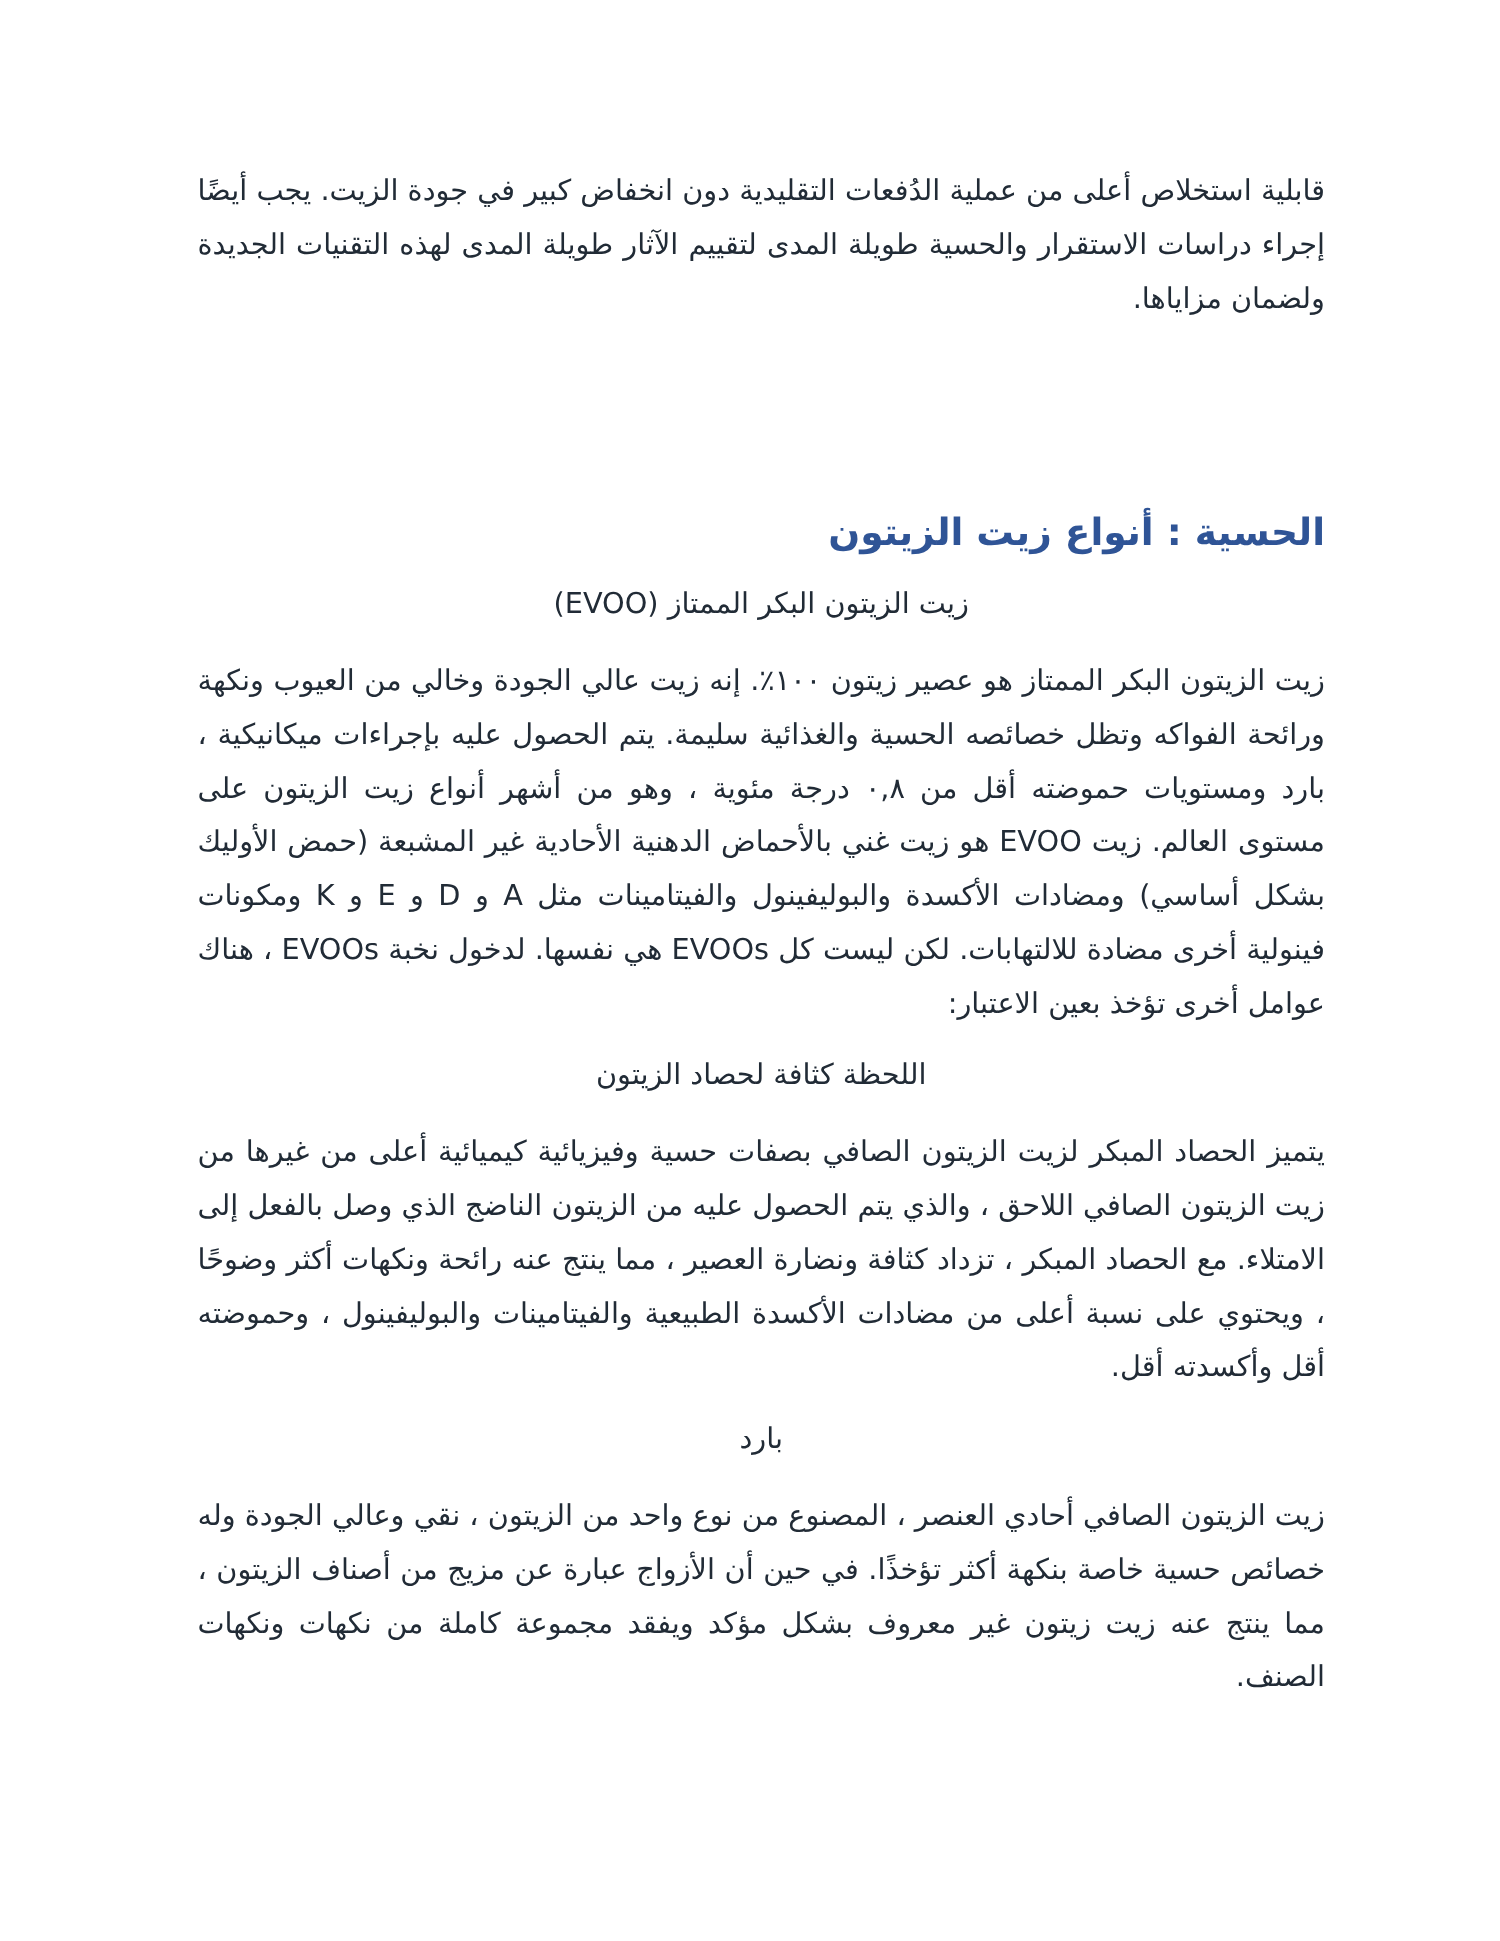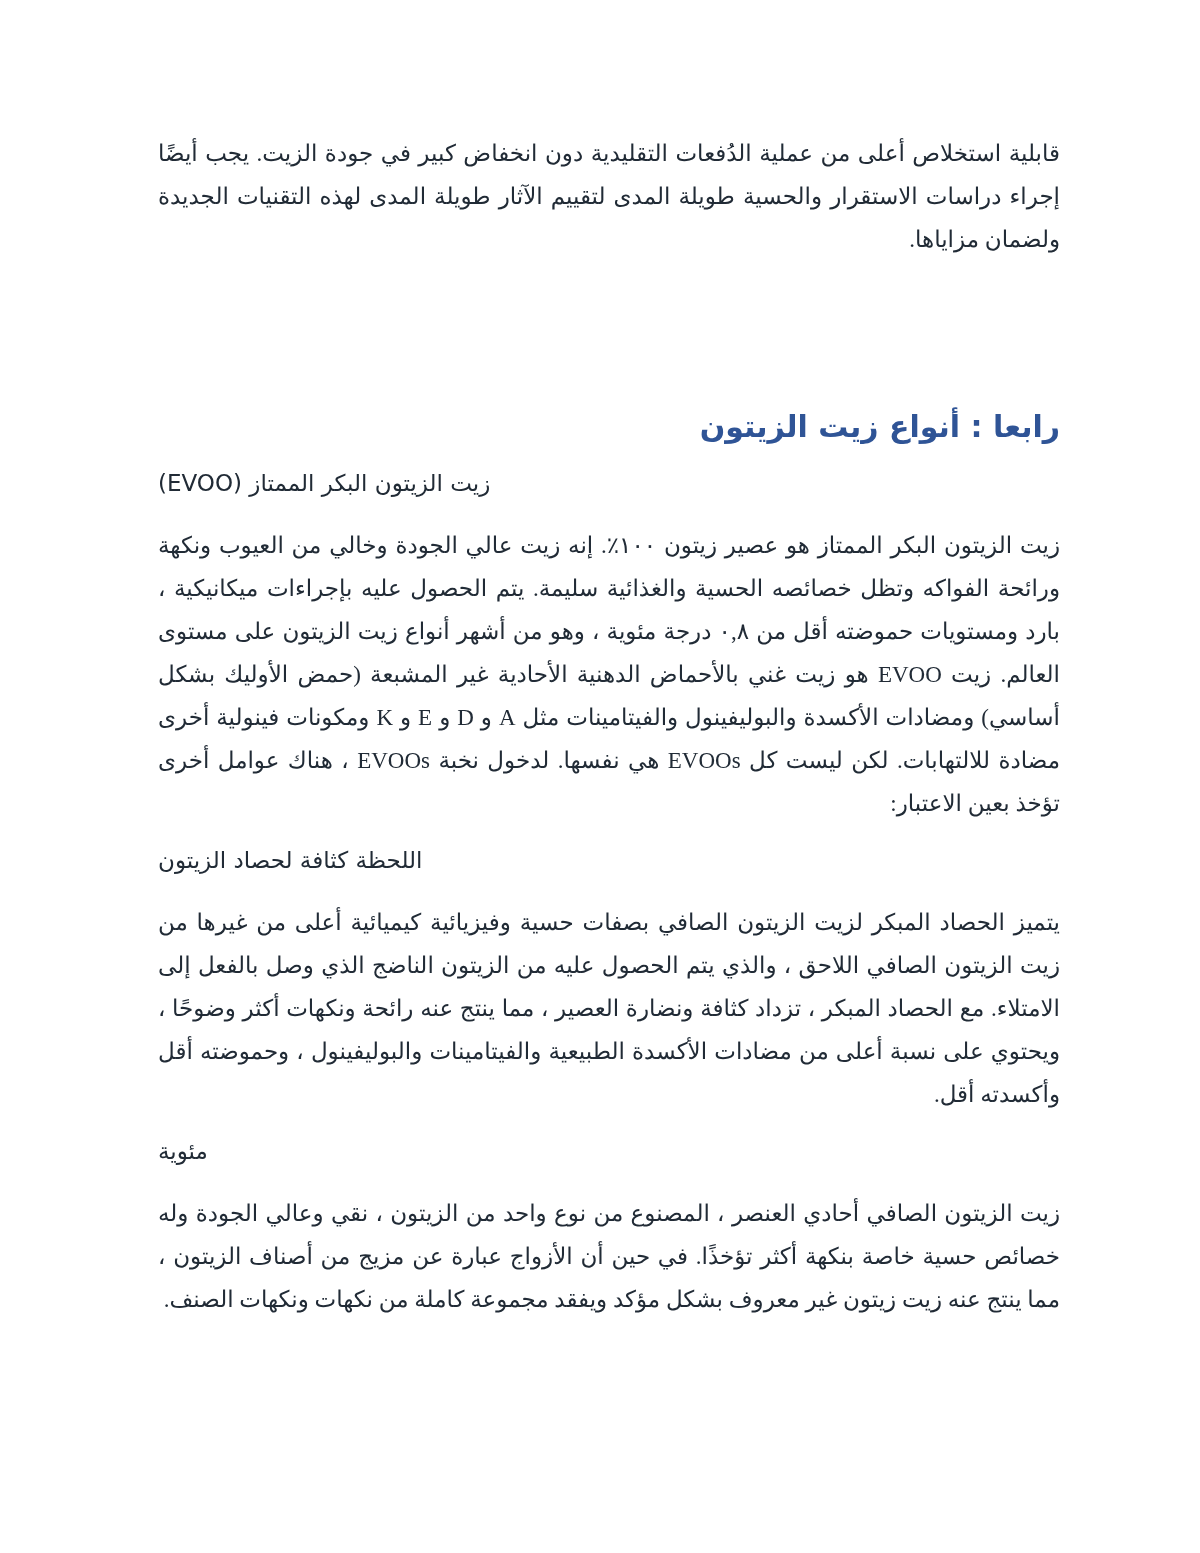--- a/index.html
+++ b/index.html
@@ -23,56 +23,55 @@
     overflow:hidden;
     direction:rtl;
   }
   .body-text{
     font-size:23px;
     line-height:43px;
     color:var(--body-color);
     text-align:justify;
     text-align-last:right;
     margin:0;
-    font-family:Liberation Serif, serif;
   }
   .para{ margin-top:14px; }
   .para.first{ margin-top:0; }
   .main-heading{
     margin:145px 0 0 0;
     font-size:30px;
     line-height:42px;
     font-weight:bold;
     color:var(--heading-color);
     text-align:right;
   }
   .sub-title{
     margin-top:14px;
     font-size:23px;
     line-height:43px;
     font-weight:normal;
     color:var(--body-color);
-    text-align:left;
+    text-align:center;
   }
 </style>
 </head>
 <body>
 
 <div class="page">
 
   <p class="body-text para first">قابلية استخلاص أعلى من عملية الدُفعات التقليدية دون انخفاض كبير في جودة الزيت. يجب أيضًا إجراء دراسات الاستقرار والحسية طويلة المدى لتقييم الآثار طويلة المدى لهذه التقنيات الجديدة ولضمان مزاياها.</p>
 
-  <h1 class="main-heading">رابعا : أنواع زيت الزيتون</h1>
+  <h1 class="main-heading">الحسية : أنواع زيت الزيتون</h1>
 
 
   <h2 class="sub-title">زيت الزيتون البكر الممتاز (EVOO)</h2>
 
   <p class="body-text para">زيت الزيتون البكر الممتاز هو عصير زيتون ١٠٠٪. إنه زيت عالي الجودة وخالي من العيوب ونكهة ورائحة الفواكه وتظل خصائصه الحسية والغذائية سليمة. يتم الحصول عليه بإجراءات ميكانيكية ، بارد ومستويات حموضته أقل من ٠,٨ درجة مئوية ، وهو من أشهر أنواع زيت الزيتون على مستوى العالم. زيت EVOO هو زيت غني بالأحماض الدهنية الأحادية غير المشبعة (حمض الأوليك بشكل أساسي) ومضادات الأكسدة والبوليفينول والفيتامينات مثل A و D و E و K ومكونات فينولية أخرى مضادة للالتهابات. لكن ليست كل EVOOs هي نفسها. لدخول نخبة EVOOs ، هناك عوامل أخرى تؤخذ بعين الاعتبار:</p>
 
   <h2 class="sub-title">اللحظة كثافة لحصاد الزيتون</h2>
 
   <p class="body-text para">يتميز الحصاد المبكر لزيت الزيتون الصافي بصفات حسية وفيزيائية كيميائية أعلى من غيرها من زيت الزيتون الصافي اللاحق ، والذي يتم الحصول عليه من الزيتون الناضج الذي وصل بالفعل إلى الامتلاء. مع الحصاد المبكر ، تزداد كثافة ونضارة العصير ، مما ينتج عنه رائحة ونكهات أكثر وضوحًا ، ويحتوي على نسبة أعلى من مضادات الأكسدة الطبيعية والفيتامينات والبوليفينول ، وحموضته أقل وأكسدته أقل.</p>
 
-  <h2 class="sub-title">مئوية</h2>
+  <h2 class="sub-title">بارد</h2>
 
   <p class="body-text para">زيت الزيتون الصافي أحادي العنصر ، المصنوع من نوع واحد من الزيتون ، نقي وعالي الجودة وله خصائص حسية خاصة بنكهة أكثر تؤخذًا. في حين أن الأزواج عبارة عن مزيج من أصناف الزيتون ، مما ينتج عنه زيت زيتون غير معروف بشكل مؤكد ويفقد مجموعة كاملة من نكهات ونكهات الصنف.</p>
 
 </div>
 
 </body></html>

